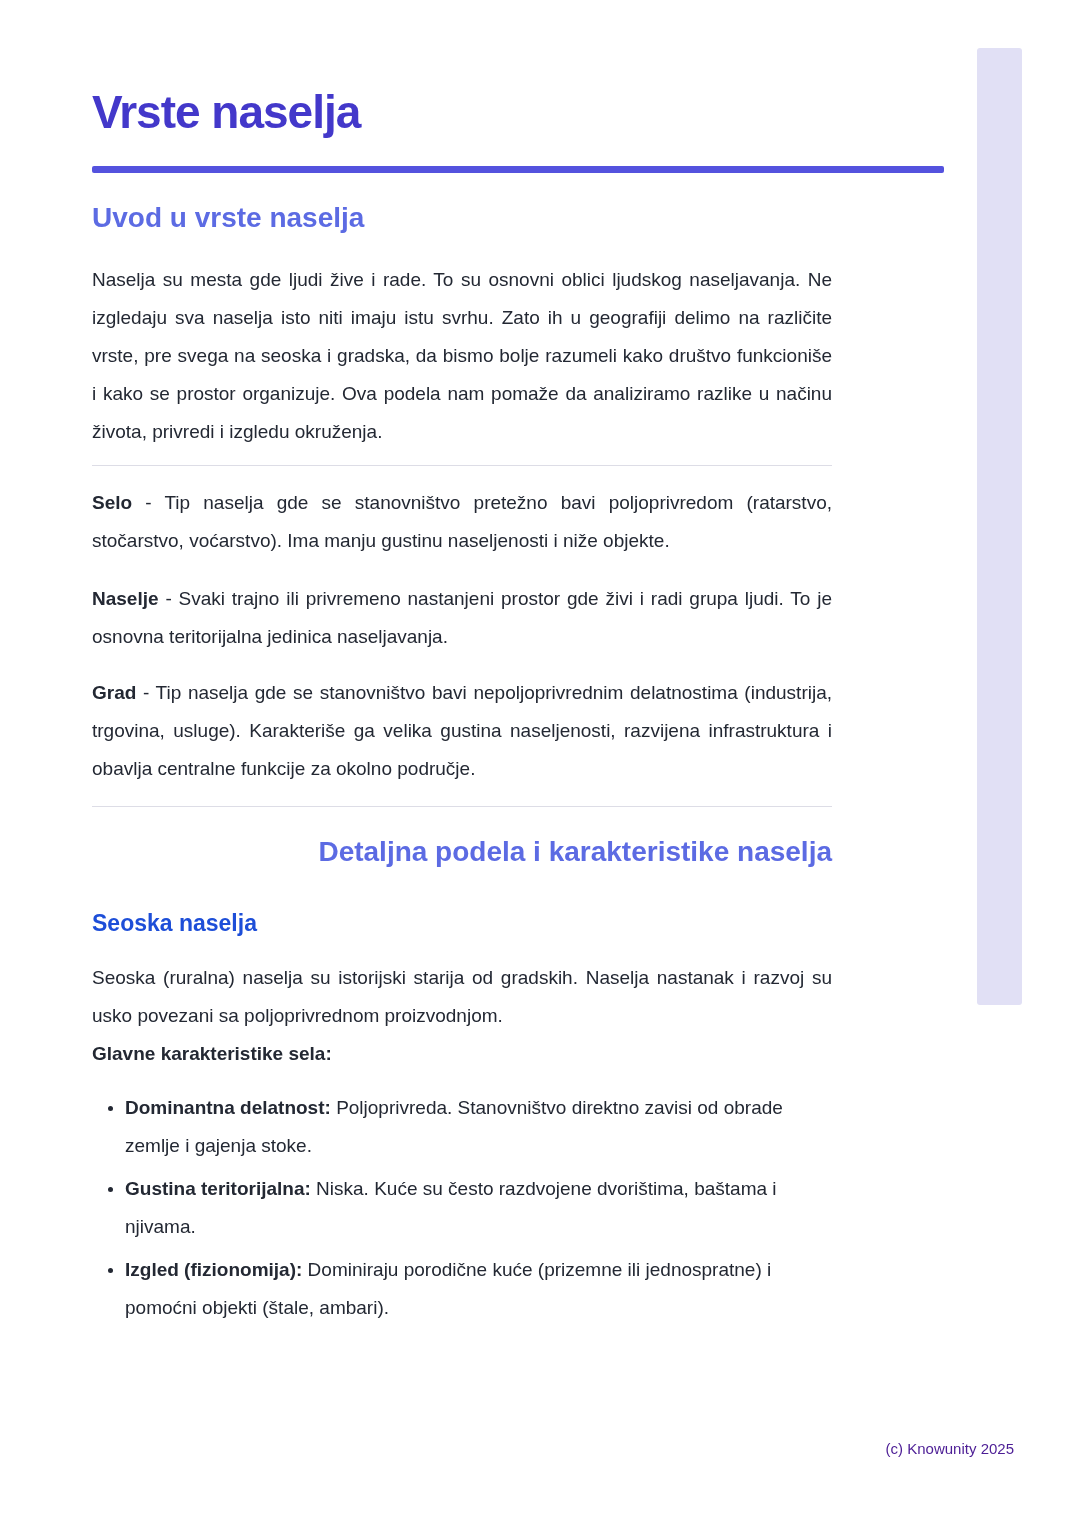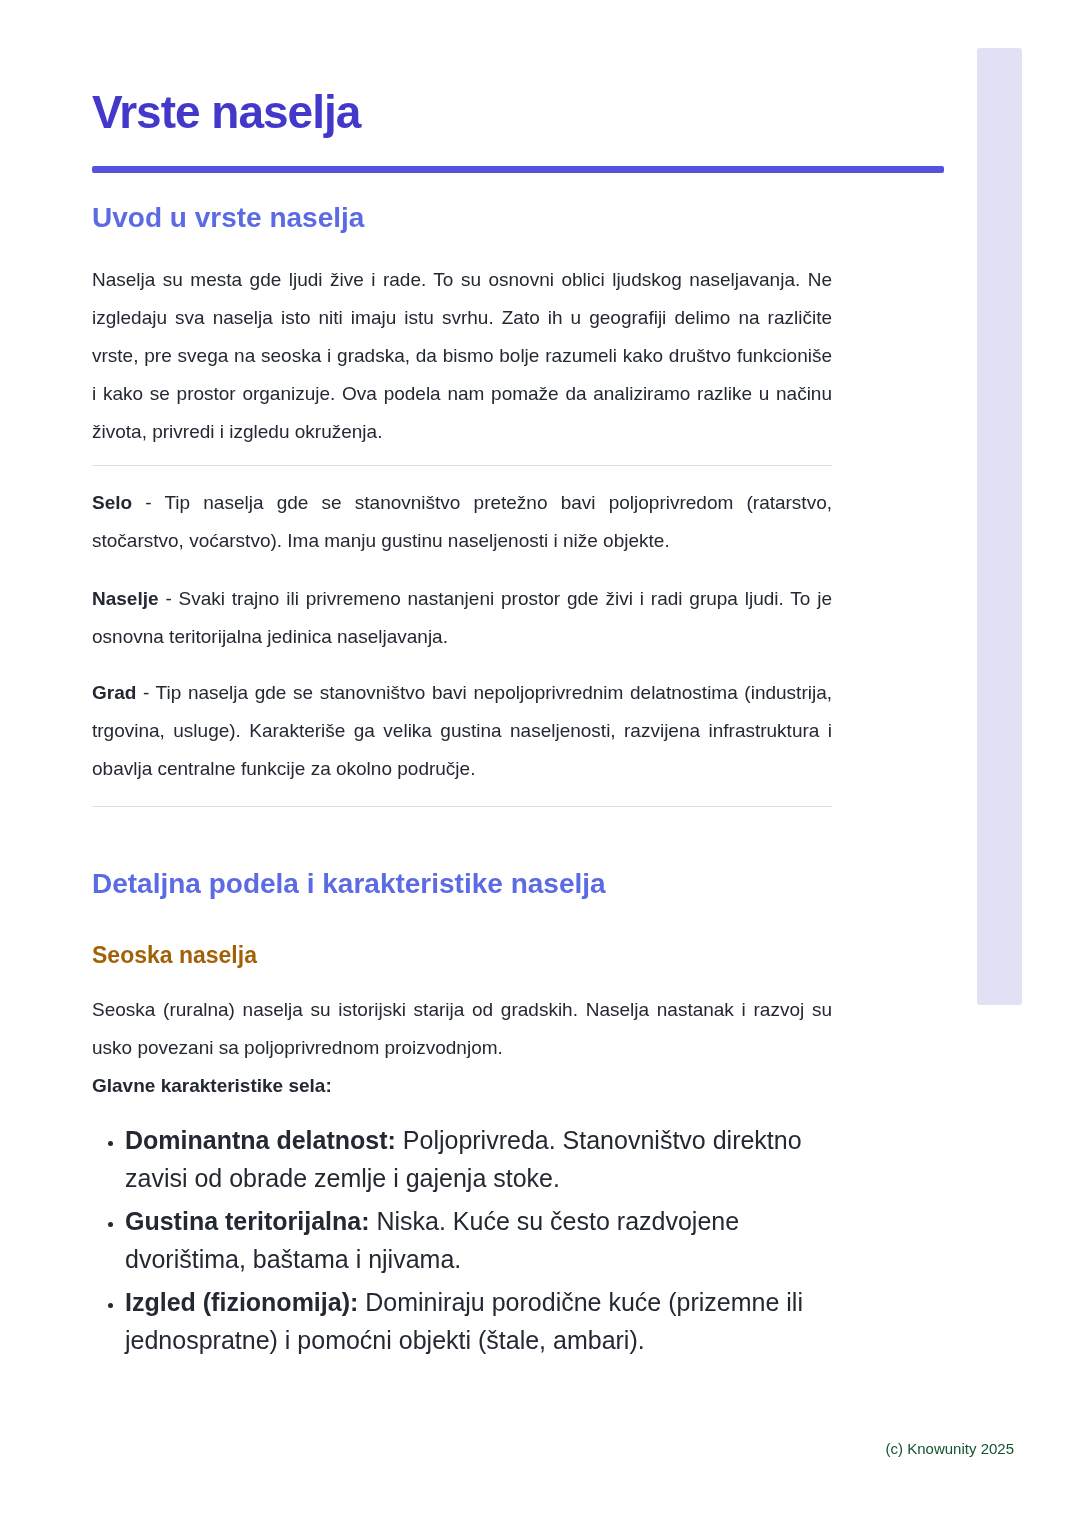--- a/index.html
+++ b/index.html
@@ -50,28 +50,28 @@
 
   h2.section-heading {
     margin: 0;
     font-size: 28px;
     line-height: 34px;
     font-weight: 700;
     color: #5c6be3;
   }
   h2.first { margin-top: 28px; }
   h2.after-divider { margin-top: 36px; }
-  h2.details-heading { margin-top: 60px; }
+  h2.details-heading { margin-top: 28px; text-align: right; }
 
   h3.subsection-heading {
     margin: 40px 0 0 0;
     font-size: 23px;
     line-height: 28px;
     font-weight: 700;
-    color: #a16207;
+    color: #1d4ed8;
   }
 
   p.body {
     margin: 0;
     font-size: 19px;
     line-height: 38px;
     color: #232833;
   }
   p.justify { text-align: justify; }
   p.intro-paragraph { margin-top: 26px; }
@@ -87,38 +87,38 @@
   }
   .divider.d1 { margin-top: 14px; }
   .divider.d2 { margin-top: 18px; }
 
   ul.char-list {
     margin: 16px 0 0 0;
     padding: 0 0 0 33px;
     list-style: disc;
   }
   ul.char-list li {
-    font-size: 25px;
+    font-size: 19px;
     line-height: 38px;
     color: #232833;
     margin: 0;
     padding-left: 0;
   }
   ul.char-list li + li { margin-top: 5px; }
   ul.char-list li::marker { color: #232833; font-size: 17px; }
 
   strong { font-weight: 700; }
 
   .watermark {
     position: absolute;
     top: 1440px;
     right: 66px;
     font-size: 15px;
     line-height: 18px;
-    color: #14532d;
+    color: #4c1d95;
   }
 </style>
 </head>
 <body>
 
 <div class="page">
 
   <div class="side-strip"></div>
 
   <div class="content">

